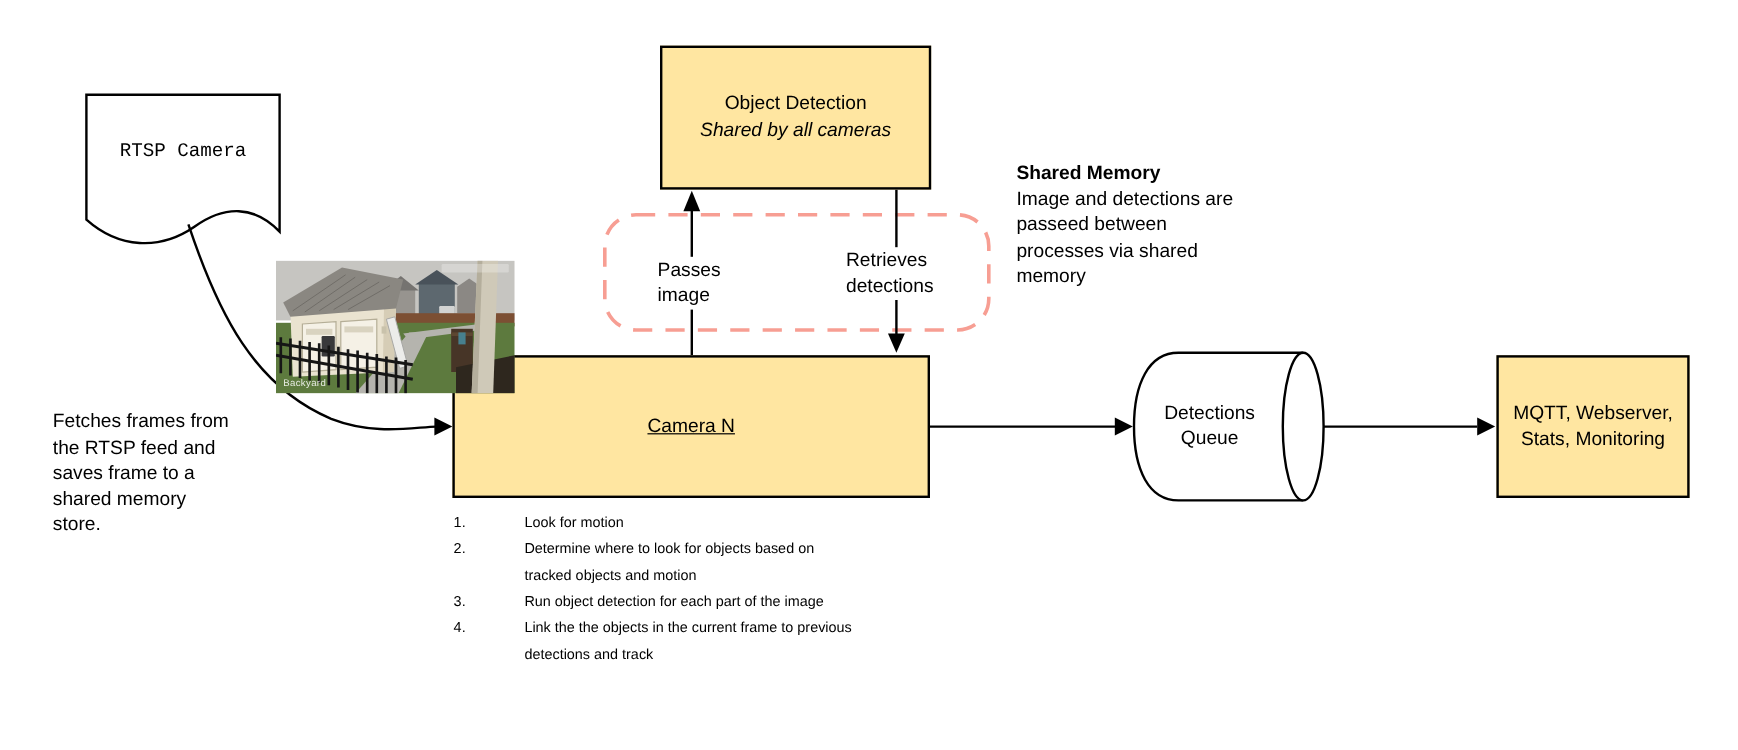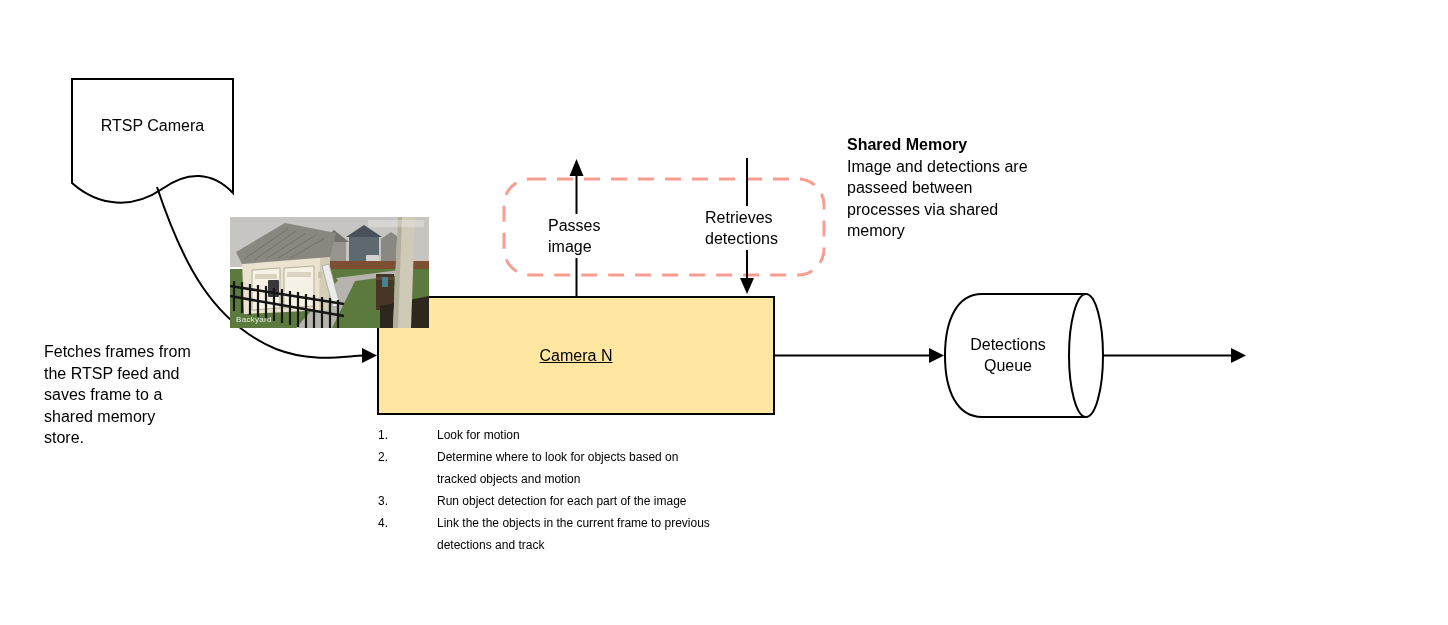--- a/index.html
+++ b/index.html
@@ -20,21 +20,21 @@
     position:absolute;
     background:var(--node-fill);
     border:2px solid var(--node-border);
     display:flex;flex-direction:column;align-items:center;justify-content:center;
     text-align:center;font-size:16px;line-height:22px;z-index:2;
   }
   .node .subtitle{font-style:italic;}
   .pre{white-space:pre-line;}
 
   .shape-label{position:absolute;z-index:3;font-size:16px;}
-  .rtsp-label{left:72px;top:117px;width:161px;text-align:center;}
+  .rtsp-label{left:72px;top:117px;width:161px;text-align:center;font-family:Liberation Mono, monospace;}
   .queue-label{left:945px;top:334px;width:126px;text-align:center;line-height:21px;}
 
   .edge-label{position:absolute;z-index:4;background:var(--bg);font-size:16px;line-height:21px;padding:1px 3px;}
   .passes-label{left:545px;top:214px;}
   .retrieves-label{left:702px;top:206px;}
 
   .note{position:absolute;z-index:3;font-size:16px;line-height:21.5px;}
   .fetch-note{left:44px;top:341px;}
   .sharedmem-note{left:847px;top:134px;}
   .sharedmem-note .note-title{font-weight:bold;}
@@ -77,22 +77,30 @@
     <ellipse cx="1086" cy="355.5" rx="17" ry="61.5" fill="#ffffff" stroke="var(--node-border)" stroke-width="2"></ellipse>
 
     <line x1="1103" y1="355.5" x2="1231" y2="355.5" stroke="var(--line-color)" stroke-width="2"></line>
     <polygon points="1246,355.5 1231,348 1231,363" fill="var(--line-color)"></polygon>
   </svg>
 
   <div class="shape-label rtsp-label">RTSP Camera</div>
   <div class="shape-label queue-label pre">Detections
 Queue</div>
 
+  <div class="node" style="left:550px;top:38px;width:226px;height:120px;">
+    <span>Object Detection</span>
+    <span class="subtitle">Shared by all cameras</span>
+  </div>
   <div class="node" style="left:377px;top:296px;width:398px;height:119px;text-decoration:underline;">
     <span>Camera N</span>
+  </div>
+  <div class="node pre" style="left:1247px;top:296px;width:161px;height:119px;">
+    <span class="pre">MQTT, Webserver,
+Stats, Monitoring</span>
   </div>
 
   <div class="edge-label passes-label pre">Passes
 image</div>
   <div class="edge-label retrieves-label pre">Retrieves
 detections</div>
 
   <div class="note fetch-note pre">Fetches frames from
 the RTSP feed and
 saves frame to a

